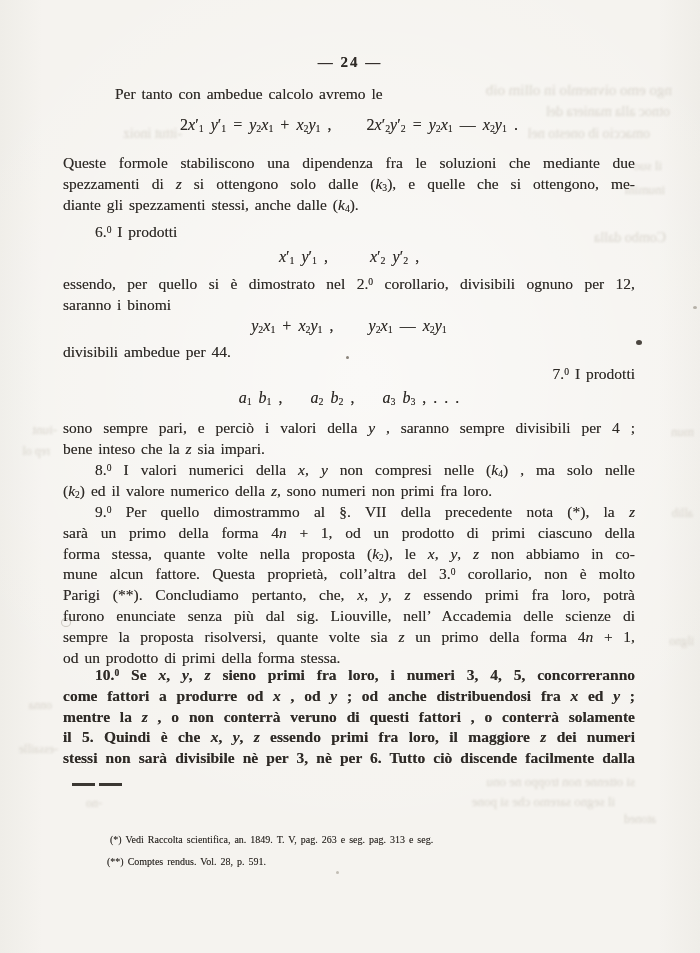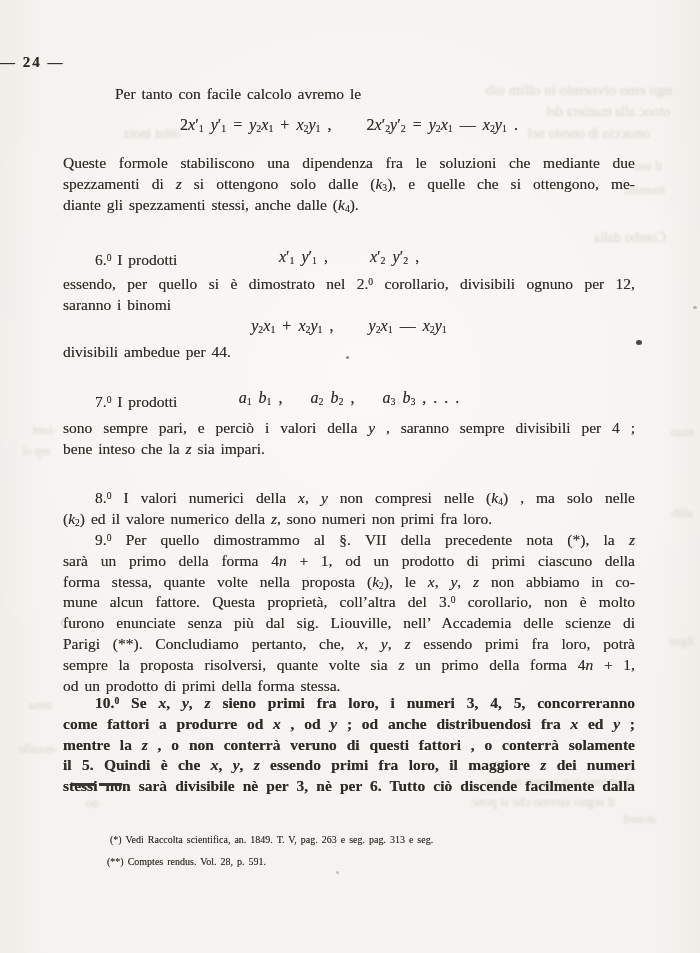--- a/index.html
+++ b/index.html
@@ -13,32 +13,32 @@
     color:#2e2a26;
   }
   .block{position:absolute;left:63px;width:572px;}
   .line{
     height:20.8px;line-height:20.8px;font-size:15.5px;
     text-shadow:0 0 .35px rgba(46,42,38,.55);
     white-space:normal;
   }
   .line.j{text-align:justify;text-align-last:justify;}
   .line:not(.j){word-spacing:2px;}
-  .ti .line:first-child{text-indent:32px;margin-top:28px;}
+  .ti .line:first-child{text-indent:32px;}
   .ind52 .line{text-indent:52px;}
   .formula{
     position:absolute;left:63px;width:572px;text-align:center;
     font-size:16px;height:24px;line-height:24px;word-spacing:3px;
     text-shadow:0 0 .35px rgba(46,42,38,.55);
   }
   i{font-style:italic;}
   sub{font-size:62%;vertical-align:-0.25em;line-height:0;}
   sup{font-size:62%;vertical-align:0.45em;line-height:0;}
   .header{
-    position:absolute;left:0;width:700px;
+    position:absolute;left:0;width:700px;text-align:center;
     font-size:15px;font-weight:bold;letter-spacing:2px;
     height:20px;line-height:20px;
     text-shadow:0 0 .35px rgba(46,42,38,.6);
   }
   .rule{position:absolute;display:flex;gap:4px;}
   .rule span{display:block;width:23px;height:2.5px;background:#3b3732;}
   .fn{
     position:absolute;font-size:10px;line-height:20px;height:20px;
     white-space:nowrap;word-spacing:1.5px;
     text-shadow:0 0 .3px rgba(46,42,38,.5);
@@ -78,21 +78,21 @@
       <div class="speck" style="left: 636px; top: 340px; width: 6px; height: 5px; background: rgb(74, 69, 63);"></div>
       <div class="speck" style="left: 61px; top: 618px; width: 8px; height: 7px; border: 1px solid rgb(204, 200, 192);"></div>
       <div class="speck" style="left: 346px; top: 356px; width: 3px; height: 3px; background: rgb(138, 132, 123);"></div>
       <div class="speck" style="left: 336px; top: 871px; width: 3px; height: 3px; background: rgb(194, 189, 180);"></div>
       <div class="speck" style="left: 693px; top: 306px; width: 4px; height: 3px; background: rgb(181, 176, 167);"></div>
     </div>
 
   <div class="header" style="top:52px;">— 24 —</div>
 
   <div class="block ind52" style="top:84px;">
-    <div class="line">Per tanto con facile calcolo avremo le</div>
+    <div class="line">Per tanto con ambedue calcolo avremo le</div>
   </div>
 
   <div class="formula" style="top:112px;height:26px;line-height:26px;">2<i>x</i>′<sub>1</sub> <i>y</i>′<sub>1</sub> = <i>y</i><sub>2</sub><i>x</i><sub>1</sub> + <i>x</i><sub>2</sub><i>y</i><sub>1</sub> ,&nbsp;&nbsp;&nbsp;&nbsp;&nbsp;2<i>x</i>′<sub>2</sub><i>y</i>′<sub>2</sub> = <i>y</i><sub>2</sub><i>x</i><sub>1</sub> — <i>x</i><sub>2</sub><i>y</i><sub>1</sub> .</div>
 
   <div class="block" style="top:153px;">
       <div class="line j">Queste formole stabiliscono una dipendenza fra le soluzioni che mediante due</div>
       <div class="line j">spezzamenti di <i>z</i> si ottengono solo dalle (<i>k</i><sub>3</sub>), e quelle che si ottengono, me-</div>
       <div class="line">diante gli spezzamenti stessi, anche dalle (<i>k</i><sub>4</sub>).</div>
     </div>
 
@@ -106,43 +106,43 @@
       <div class="line j">essendo, per quello si è dimostrato nel 2.<sup>0</sup> corollario, divisibili ognuno per 12,</div>
       <div class="line">saranno i binomi</div>
     </div>
 
   <div class="formula" style="top:314px;"><i>y</i><sub>2</sub><i>x</i><sub>1</sub> + <i>x</i><sub>2</sub><i>y</i><sub>1</sub> ,&nbsp;&nbsp;&nbsp;&nbsp;&nbsp;<i>y</i><sub>2</sub><i>x</i><sub>1</sub> — <i>x</i><sub>2</sub><i>y</i><sub>1</sub></div>
 
   <div class="block" style="top:342px;">
     <div class="line">divisibili ambedue per 44.</div>
   </div>
 
-  <div class="block ti" style="top:364px;">
+  <div class="block ti" style="top:364px;text-align:right;">
     <div class="line">7.<sup>0</sup> I prodotti</div>
   </div>
 
   <div class="formula" style="top:386px;"><i>a</i><sub>1</sub> <i>b</i><sub>1</sub> ,&nbsp;&nbsp;&nbsp;&nbsp;<i>a</i><sub>2</sub> <i>b</i><sub>2</sub> ,&nbsp;&nbsp;&nbsp;&nbsp;<i>a</i><sub>3</sub> <i>b</i><sub>3</sub> , . . .</div>
 
   <div class="block" style="top:418px;">
       <div class="line j">sono sempre pari, e perciò i valori della <i>y</i> , saranno sempre divisibili per 4 ;</div>
       <div class="line">bene inteso che la <i>z</i> sia impari.</div>
     </div>
 
   <div class="block ti" style="top:460px;">
       <div class="line j">8.<sup>0</sup> I valori numerici della <i>x</i>, <i>y</i> non compresi nelle (<i>k</i><sub>4</sub>) , ma solo nelle</div>
       <div class="line">(<i>k</i><sub>2</sub>) ed il valore numerico della <i>z</i>, sono numeri non primi fra loro.</div>
     </div>
 
   <div class="block ti" style="top:502px;">
       <div class="line j">9.<sup>0</sup> Per quello dimostrammo al §. VII della precedente nota (*), la <i>z</i></div>
       <div class="line j">sarà un primo della forma 4<i>n</i> + 1, od un prodotto di primi ciascuno della</div>
       <div class="line j">forma stessa, quante volte nella proposta (<i>k</i><sub>2</sub>), le <i>x</i>, <i>y</i>, <i>z</i> non abbiamo in co-</div>
       <div class="line j">mune alcun fattore. Questa proprietà, coll’altra del 3.<sup>0</sup> corollario, non è molto</div>
+      <div class="line j">Parigi (**). Concludiamo pertanto, che, <i>x</i>, <i>y</i>, <i>z</i> essendo primi fra loro, potrà</div>
       <div class="line j">furono enunciate senza più dal sig. Liouville, nell’ Accademia delle scienze di</div>
-      <div class="line j">Parigi (**). Concludiamo pertanto, che, <i>x</i>, <i>y</i>, <i>z</i> essendo primi fra loro, potrà</div>
       <div class="line j">sempre la proposta risolversi, quante volte sia <i>z</i> un primo della forma 4<i>n</i> + 1,</div>
       <div class="line">od un prodotto di primi della forma stessa.</div>
     </div>
 
   <div class="block ti" style="top:665px;font-weight:bold;">
       <div class="line j">10.<sup>0</sup> Se <i>x</i>, <i>y</i>, <i>z</i> sieno primi fra loro, i numeri 3, 4, 5, concorreranno</div>
       <div class="line j">come fattori a produrre od <i>x</i> , od <i>y</i> ; od anche distribuendosi fra <i>x</i> ed <i>y</i> ;</div>
       <div class="line j">mentre la <i>z</i> , o non conterrà veruno di questi fattori , o conterrà solamente</div>
       <div class="line j">il 5. Quindi è che <i>x</i>, <i>y</i>, <i>z</i> essendo primi fra loro, il maggiore <i>z</i> dei numeri</div>
       <div class="line j">stessi non sarà divisibile nè per 3, nè per 6. Tutto ciò discende facilmente dalla</div>

